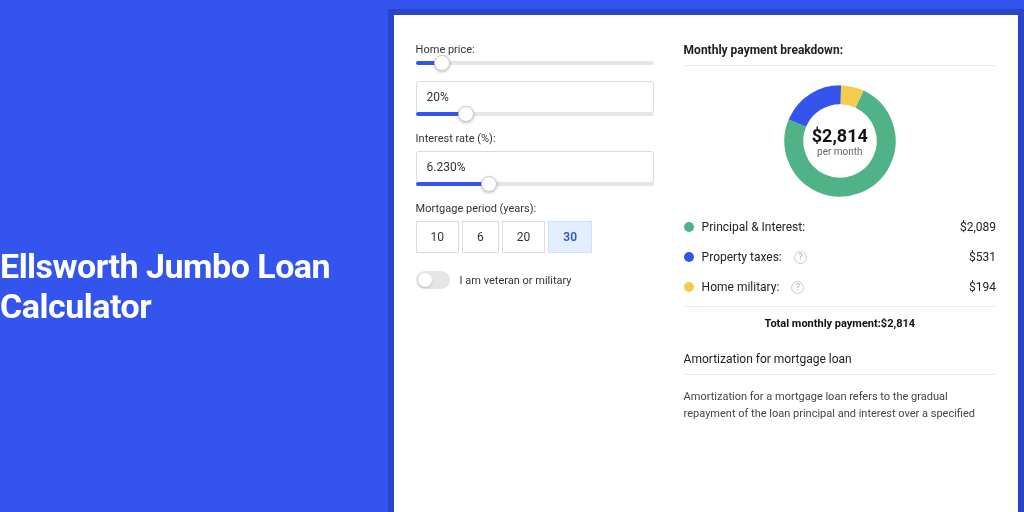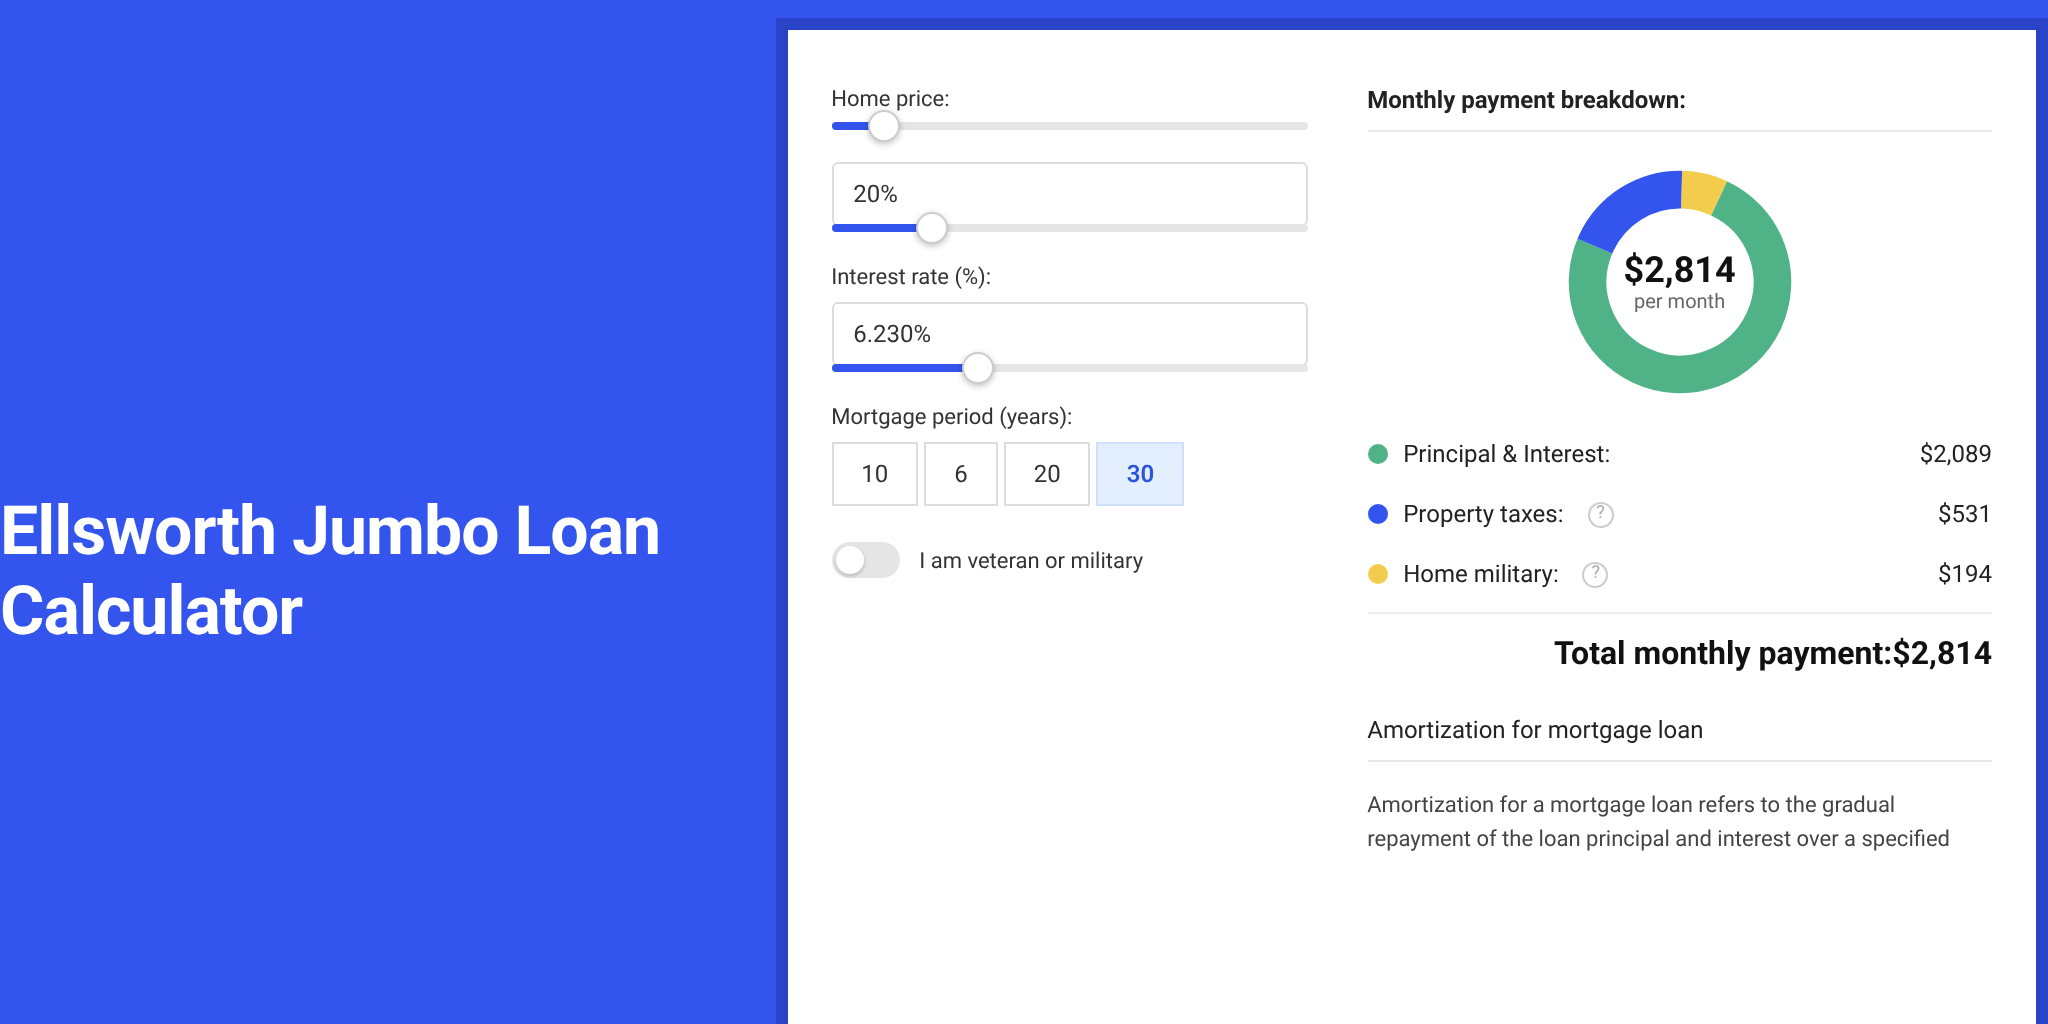--- a/index.html
+++ b/index.html
@@ -35,21 +35,21 @@
 .donut-center{position:absolute;inset:0;display:flex;flex-direction:column;align-items:center;justify-content:center}
 .donut-amount{font-size:18px;font-weight:700;color:#111}
 .donut-sub{font-size:10px;color:#666}
 .legend-row{display:flex;align-items:flex-end;justify-content:space-between;font-size:12px;color:#222;margin-bottom:16px}
 .legend-left{display:flex;align-items:center;gap:8px}
 .dot{width:10px;height:10px;border-radius:50%}
 .dot.green{background:#4fb387}
 .dot.blue{background:#3355ee}
 .dot.yellow{background:#f3cc4d}
 .help{width:13px;height:13px;border-radius:50%;border:1px solid #ccc;color:#aaa;font-size:9px;display:inline-flex;align-items:center;justify-content:center;margin-left:4px}
-.total-row{display:flex;justify-content:flex-end;font-size:16px;font-weight:700;color:#111;border-top:1px solid #eee;padding-top:10px;margin-top:-4px}
+.total-row{display:flex;justify-content:center;font-size:11px;font-weight:700;color:#111;border-top:1px solid #eee;padding-top:10px;margin-top:-4px}
 .amort-title{font-size:12px;font-weight:400;margin-top:22px;margin-bottom:4px}
 .amort-text{font-size:11px;color:#444;margin-top:10px;line-height:1.5}
 </style>
 </head>
 <body>
 
 <div class="wrap">
   <div class="title">Ellsworth Jumbo Loan Calculator</div>
   <div class="card-shadow">
     <div class="card">

